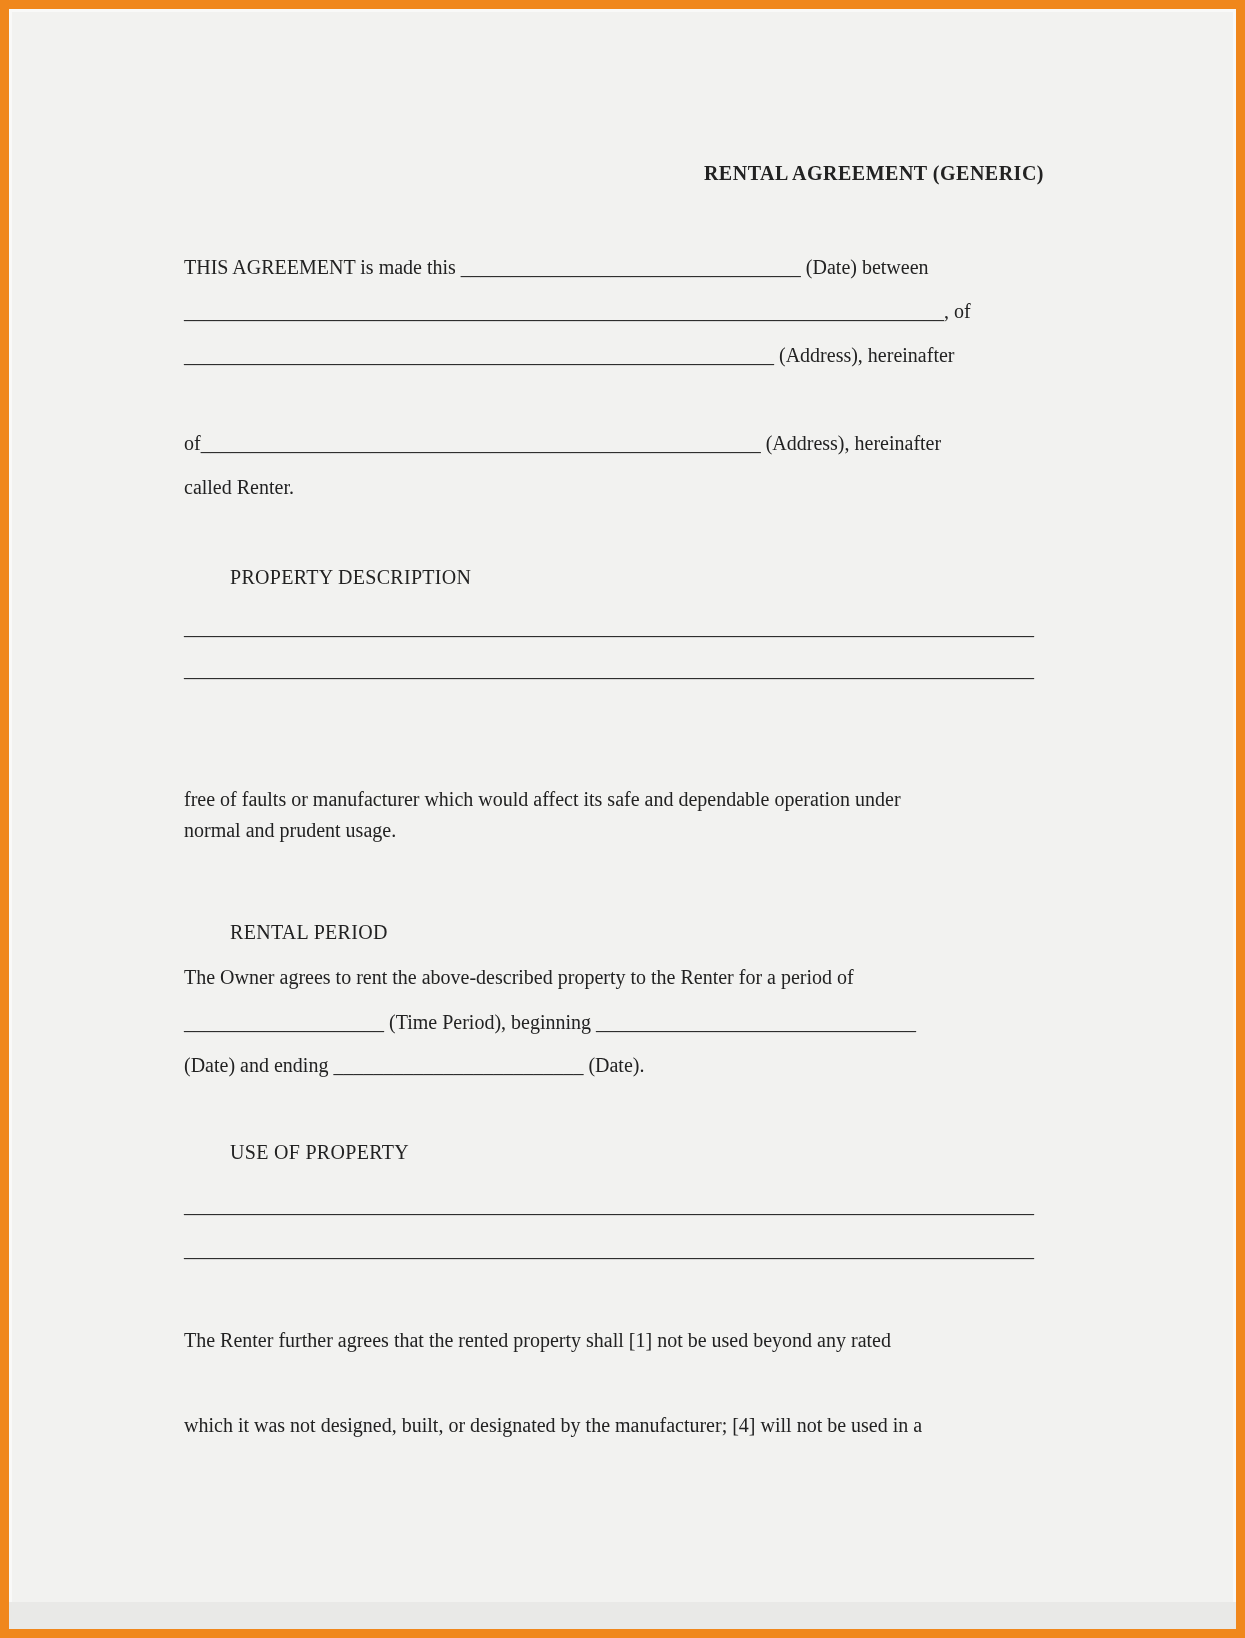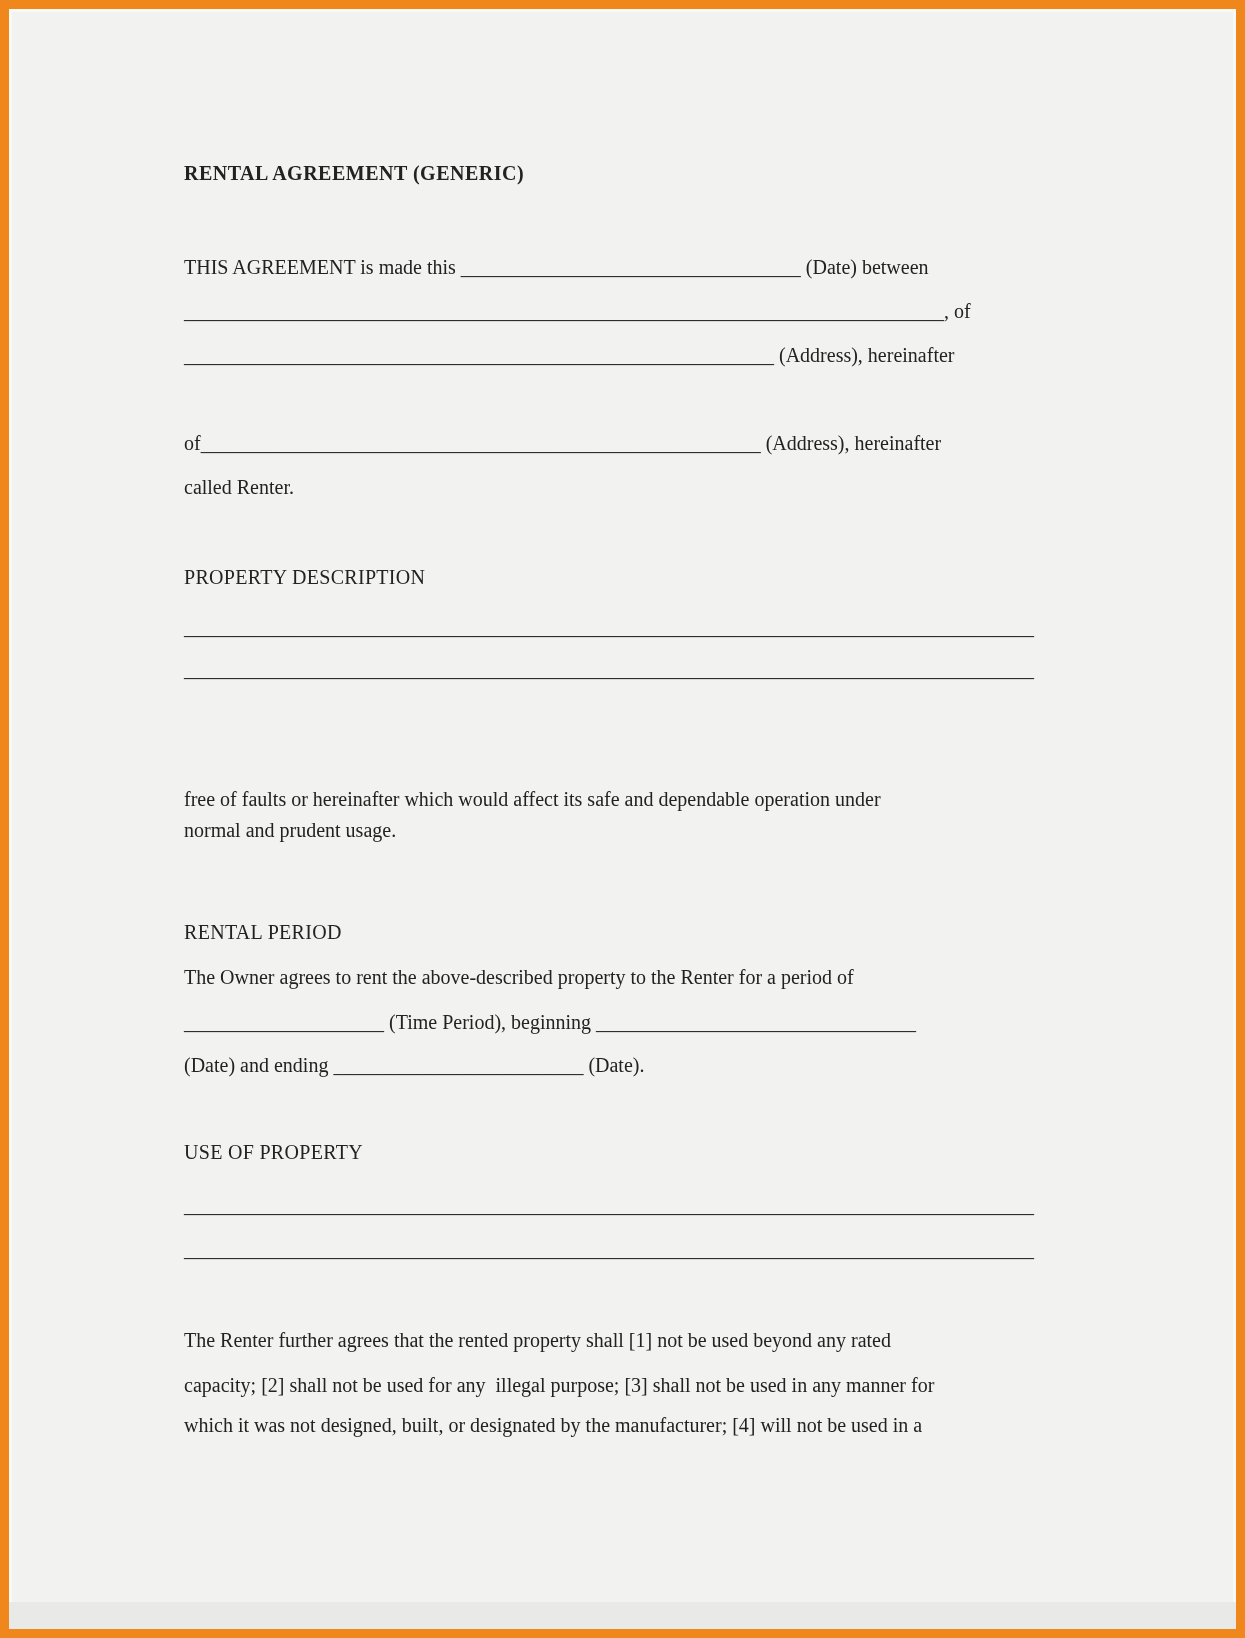--- a/index.html
+++ b/index.html
@@ -26,25 +26,25 @@
     position: absolute;
     left: 0;
     font-size: 20px;
     line-height: 26px;
     height: 26px;
     white-space: pre;
     text-align: center;
   }
   .title {
     width: 100%;
-    text-align: left;
+    text-align: right;
     font-weight: bold;
     letter-spacing: 0.5px;
   }
-  .heading { letter-spacing: 0.3px; }
+  .heading { letter-spacing: 0.3px; margin-left: 46px; }
   .bottom-strip {
     position: absolute;
     left: 0;
     right: 0;
     bottom: 0;
     height: 27px;
     background: #e9e9e7;
   }
 </style>
 </head>
@@ -58,32 +58,31 @@
     <div class="line" style="top:245px">THIS AGREEMENT is made this __________________________________ (Date) between</div>
     <div class="line" style="top:289px">____________________________________________________________________________, of</div>
     <div class="line" style="top:333px">___________________________________________________________ (Address), hereinafter</div>
     <div class="line" style="top:421px">of________________________________________________________ (Address), hereinafter</div>
     <div class="line" style="top:465px">called Renter.</div>
 
     <div class="line heading" style="top:555px">PROPERTY DESCRIPTION</div>
     <div class="line" style="top:605px">_____________________________________________________________________________________</div>
     <div class="line" style="top:647px">_____________________________________________________________________________________</div>
 
-    <div class="line" style="top:777px">free of faults or hereinafter which would affect its safe and dependable operation under</div>
+    <div class="line" style="top:777px">free of faults or manufacturer which would affect its safe and dependable operation under</div>
     <div class="line" style="top:808px">normal and prudent usage.</div>
 
     <div class="line heading" style="top:910px">RENTAL PERIOD</div>
     <div class="line" style="top:955px">The Owner agrees to rent the above-described property to the Renter for a period of</div>
     <div class="line" style="top:1000px">____________________ (Time Period), beginning ________________________________</div>
     <div class="line" style="top:1043px">(Date) and ending _________________________ (Date).</div>
 
     <div class="line heading" style="top:1130px">USE OF PROPERTY</div>
     <div class="line" style="top:1183px">_____________________________________________________________________________________</div>
     <div class="line" style="top:1227px">_____________________________________________________________________________________</div>
 
     <div class="line" style="top:1318px">The Renter further agrees that the rented property shall [1] not be used beyond any rated</div>
-    <div class="line" style="top:1363px">capacity; [2] shall not be used for any  illegal purpose; [3] shall not be used in any manner for</div>
     <div class="line" style="top:1403px">which it was not designed, built, or designated by the manufacturer; [4] will not be used in a</div>
 
   </div>
 
   <div class="bottom-strip" style="background: rgb(233, 233, 231);"></div>
 </div>
 
 </body></html>

